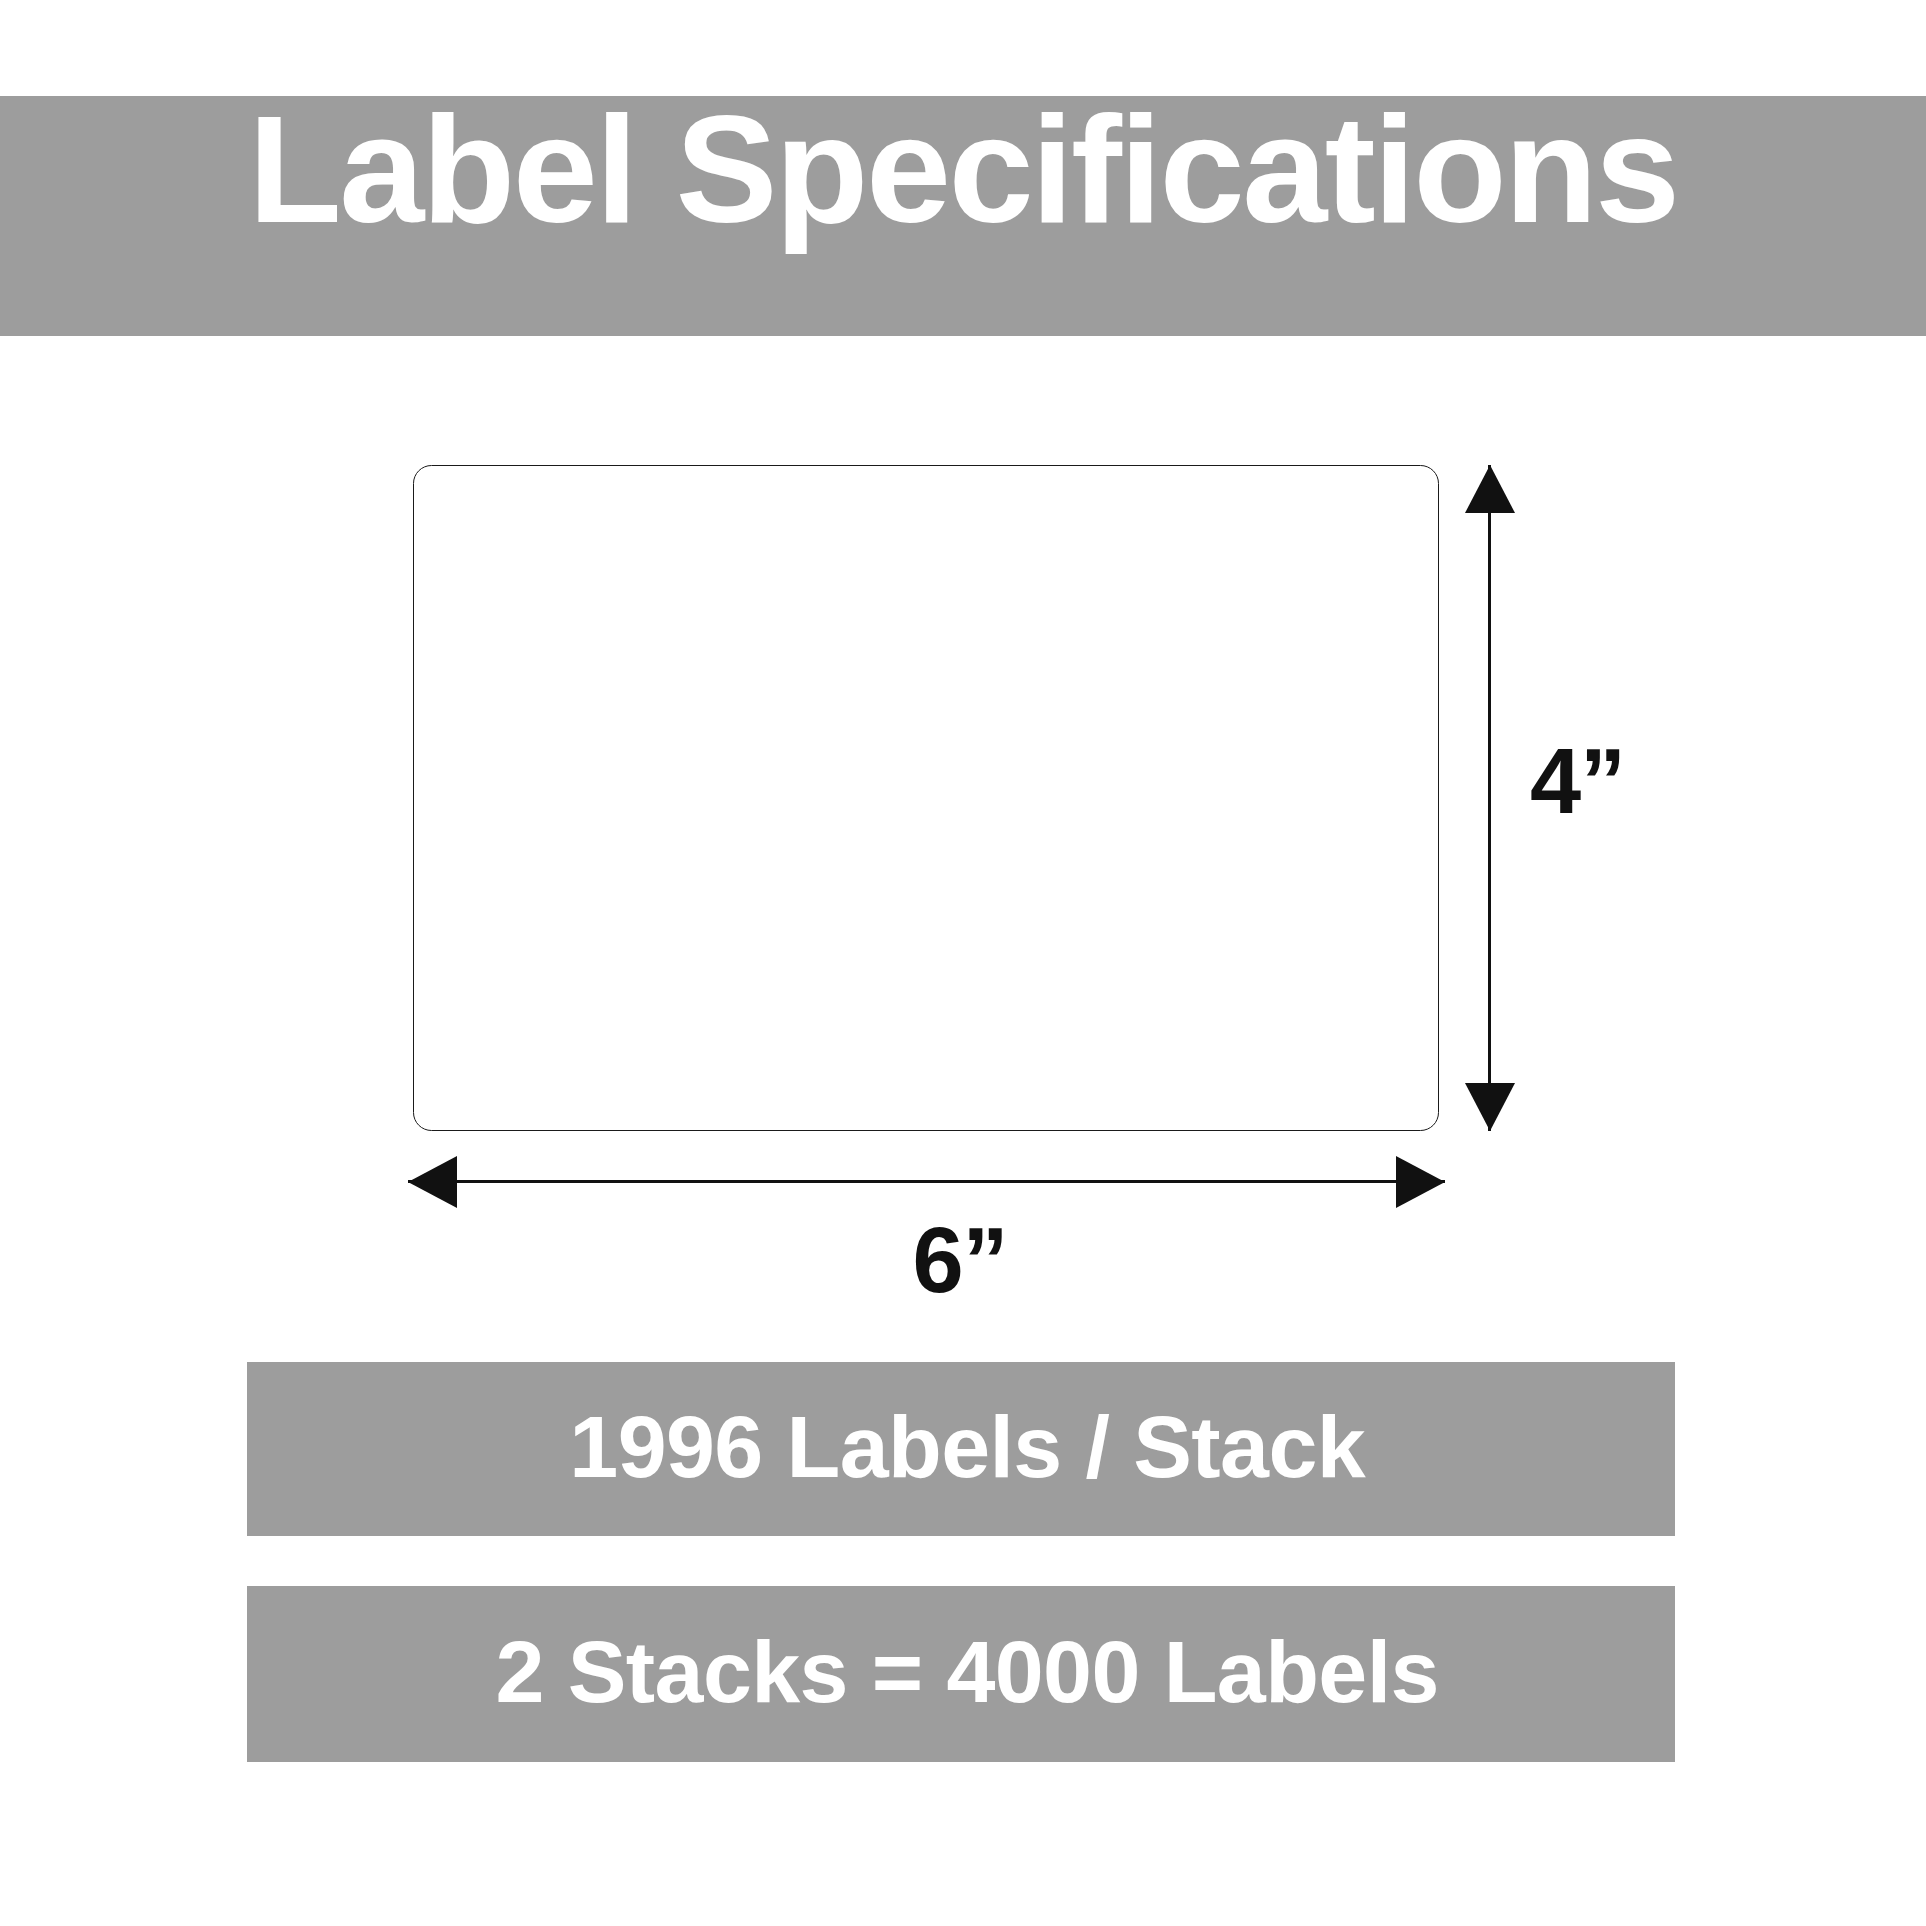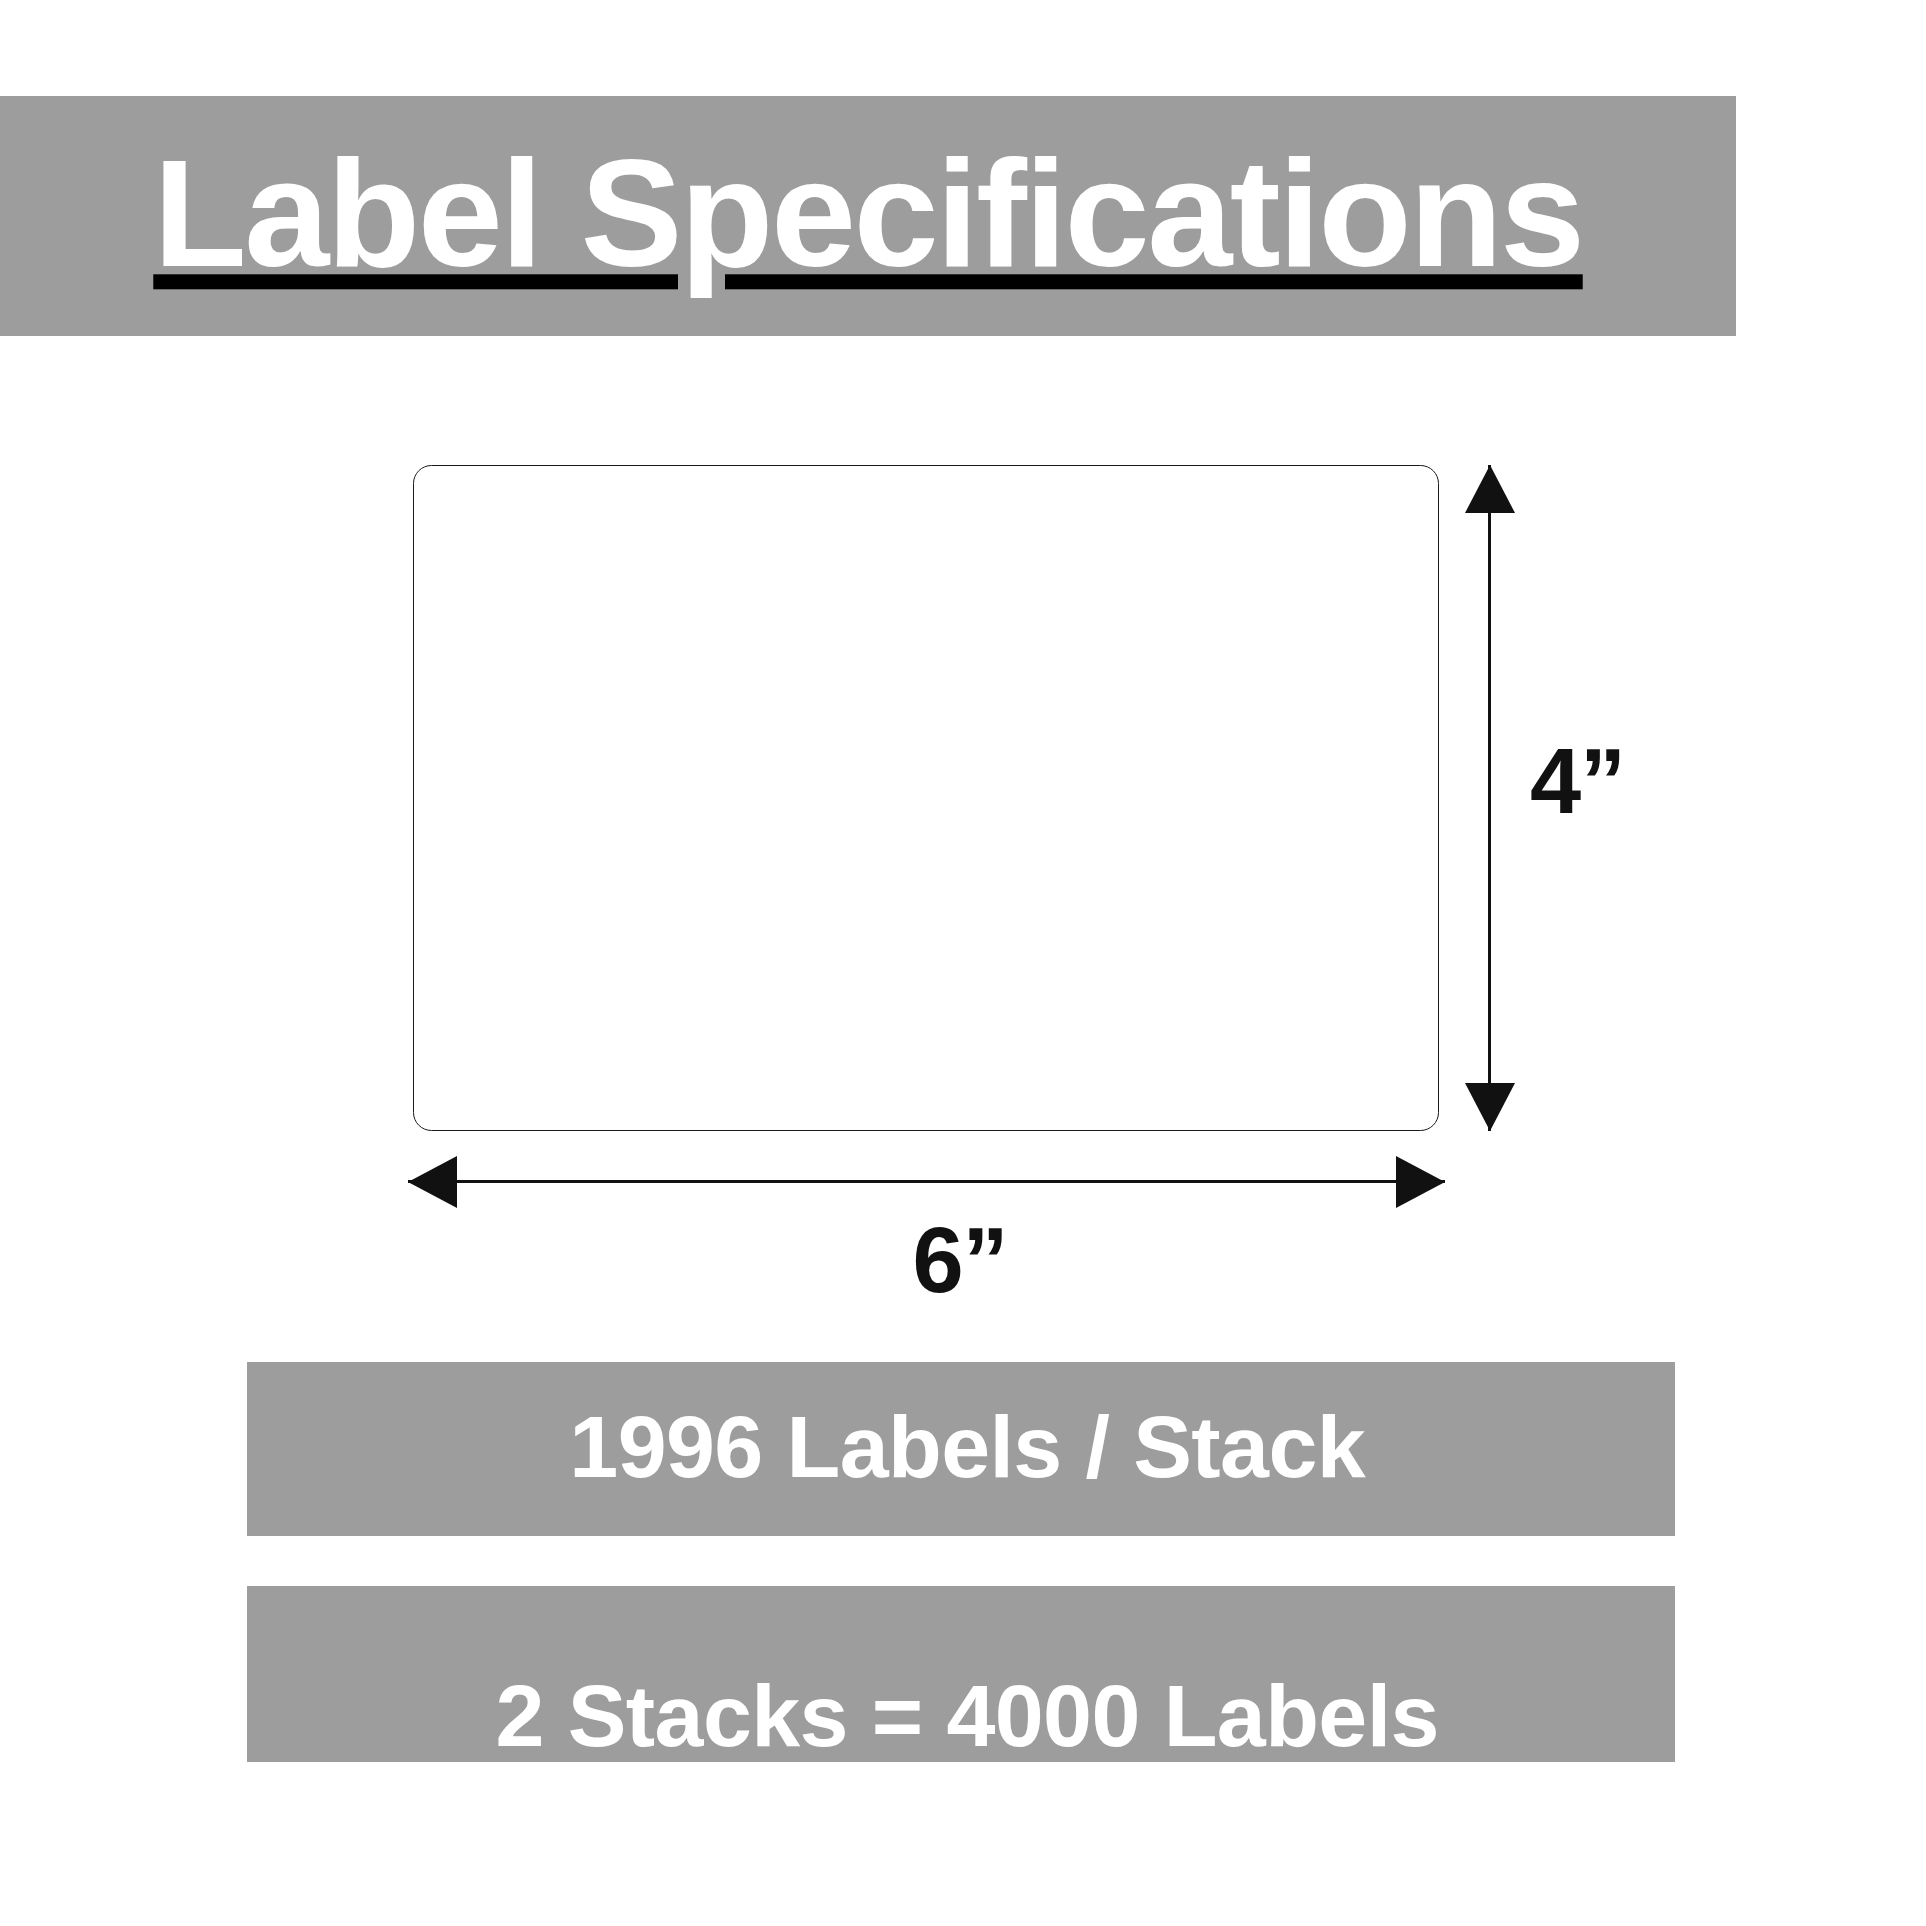--- a/index.html
+++ b/index.html
@@ -14,27 +14,25 @@
     overflow: hidden;
     font-family: "Liberation Sans", sans-serif;
     -webkit-font-smoothing: antialiased;
   }
 
   
   .header-band {
     position: absolute;
     left: 0;
     top: 96px;
-    width: 1736px;
+    width: 1926px;
     height: 240px;
     background: #9d9d9d;
     display: flex;
-    align-items: center;
     justify-content: center;
-    text-decoration: underline;
   }
   .header-title {
     color: #ffffff;
     font-family: "Liberation Sans", sans-serif;
     font-weight: 700;
     font-size: 153px;
     line-height: 1;
     letter-spacing: -2.5px;
     white-space: nowrap;
     transform: translateY(-3.7px);
@@ -168,21 +166,21 @@
   .spec-bar {
     position: absolute;
     left: 247px;
     width: 1428px;
     background: #9d9d9d;
     display: flex;
     align-items: center;
     justify-content: center;
   }
   .spec-bar-1 { top: 1362px; height: 174px; }
-  .spec-bar-2 { top: 1586px; height: 176px; align-items: flex-end; }
+  .spec-bar-2 { top: 1586px; height: 176px; }
 
   .spec-text {
     color: #ffffff;
     font-family: "Liberation Sans", sans-serif;
     font-weight: 700;
     font-size: 88px;
     line-height: 1;
     white-space: nowrap;
     letter-spacing: -0.6px;
     transform: translate(6.2px, -2.5px);

